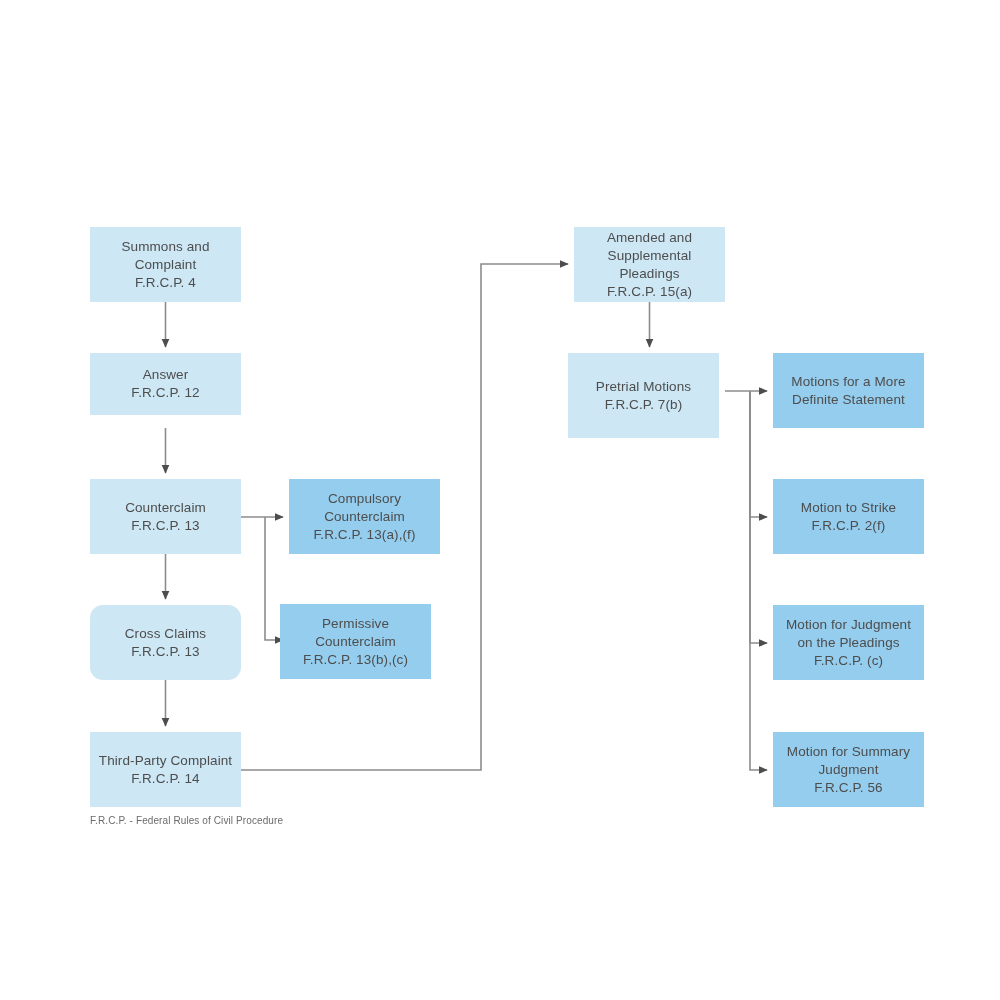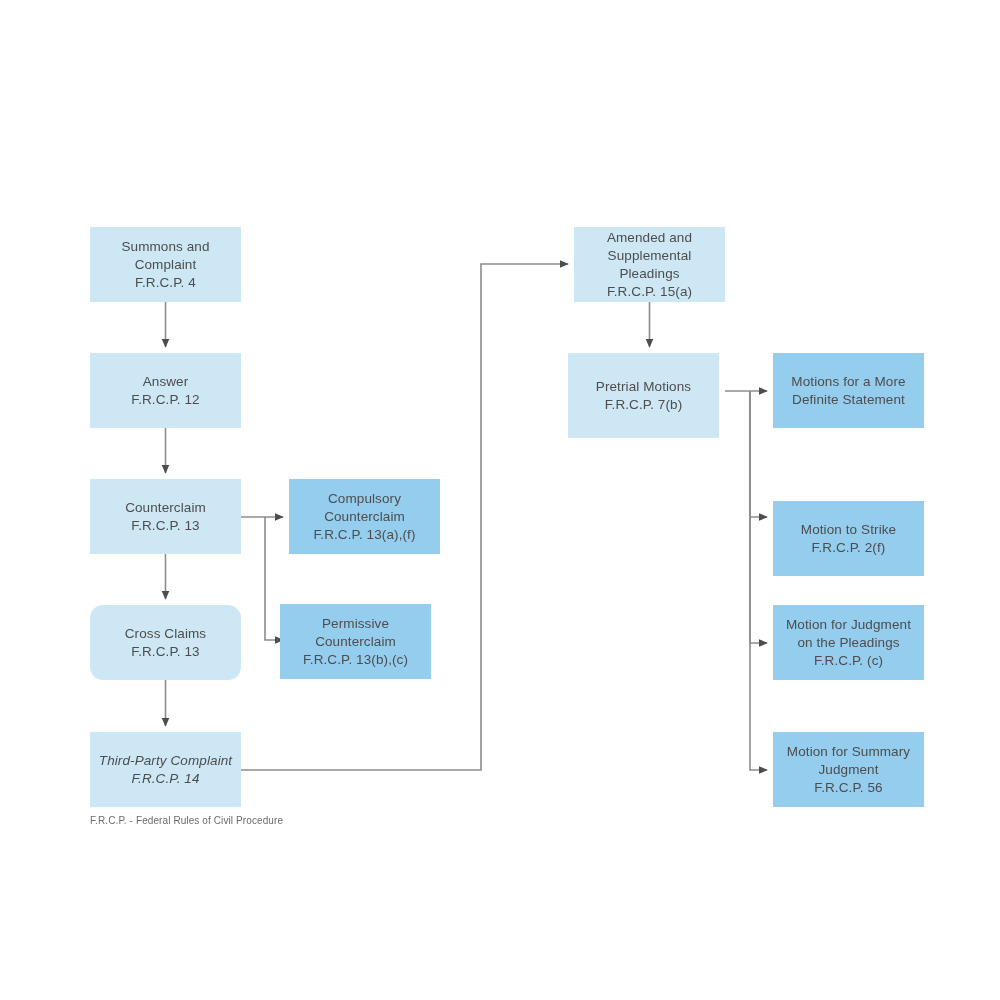--- a/index.html
+++ b/index.html
@@ -94,39 +94,39 @@
   </svg>
 
   <div id="node-layer">
       <div class="node fill-light" style="left: 90px; top: 227px; width: 151px; height: 75px;">
         <div class="lines">
           <span class="ln">Summons and</span>
           <span class="ln">Complaint</span>
           <span class="ln">F.R.C.P. 4</span>
         </div>
       </div>
-      <div class="node fill-light" style="left: 90px; top: 353px; width: 151px; height: 75px;">
+      <div class="node fill-light" style="left: 90px; top: 353px; width: 151px; height: 62px;">
         <div class="lines">
           <span class="ln">Answer</span>
           <span class="ln">F.R.C.P. 12</span>
         </div>
       </div>
       <div class="node fill-light" style="left: 90px; top: 479px; width: 151px; height: 75px;">
         <div class="lines">
           <span class="ln">Counterclaim</span>
           <span class="ln">F.R.C.P. 13</span>
         </div>
       </div>
       <div class="node fill-light" style="left: 90px; top: 605px; width: 151px; height: 75px; border-radius: 13px;">
         <div class="lines">
           <span class="ln">Cross Claims</span>
           <span class="ln">F.R.C.P. 13</span>
         </div>
       </div>
-      <div class="node fill-light" style="left: 90px; top: 732px; width: 151px; height: 75px; font-style: italic;">
+      <div class="node fill-light" style="left: 90px; top: 732px; width: 151px; height: 75px;">
         <div class="lines">
           <span class="ln">Third-Party Complaint</span>
           <span class="ln">F.R.C.P. 14</span>
         </div>
       </div>
       <div class="node fill-dark" style="left: 289px; top: 479px; width: 151px; height: 75px;">
         <div class="lines">
           <span class="ln">Compulsory</span>
           <span class="ln">Counterclaim</span>
           <span class="ln">F.R.C.P. 13(a),(f)</span>
@@ -152,21 +152,21 @@
           <span class="ln">Pretrial Motions</span>
           <span class="ln">F.R.C.P. 7(b)</span>
         </div>
       </div>
       <div class="node fill-dark" style="left: 773px; top: 353px; width: 151px; height: 75px;">
         <div class="lines">
           <span class="ln">Motions for a More</span>
           <span class="ln">Definite Statement</span>
         </div>
       </div>
-      <div class="node fill-dark" style="left: 773px; top: 501px; width: 151px; height: 75px;">
+      <div class="node fill-dark" style="left: 773px; top: 479px; width: 151px; height: 75px;">
         <div class="lines">
           <span class="ln">Motion to Strike</span>
           <span class="ln">F.R.C.P. 2(f)</span>
         </div>
       </div>
       <div class="node fill-dark" style="left: 773px; top: 605px; width: 151px; height: 75px;">
         <div class="lines">
           <span class="ln">Motion for Judgment</span>
           <span class="ln">on the Pleadings</span>
           <span class="ln">F.R.C.P. (c)</span>

